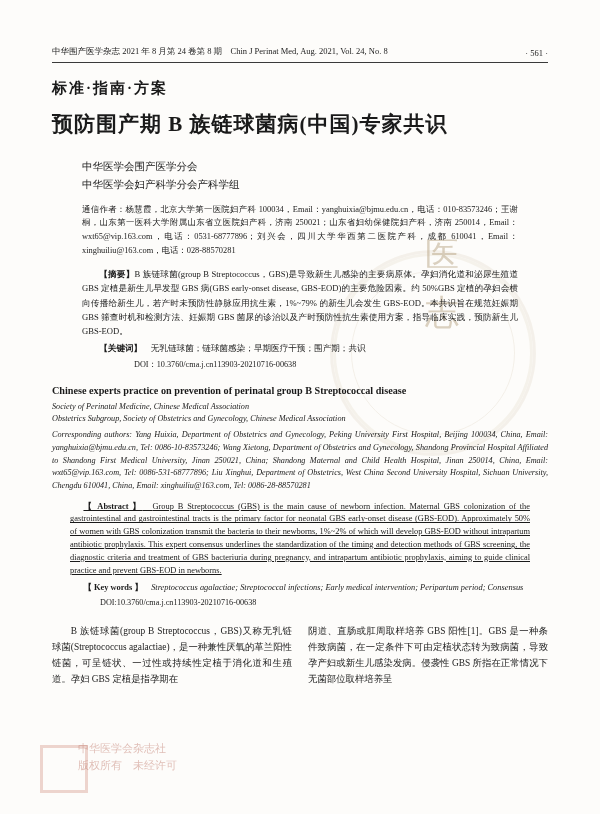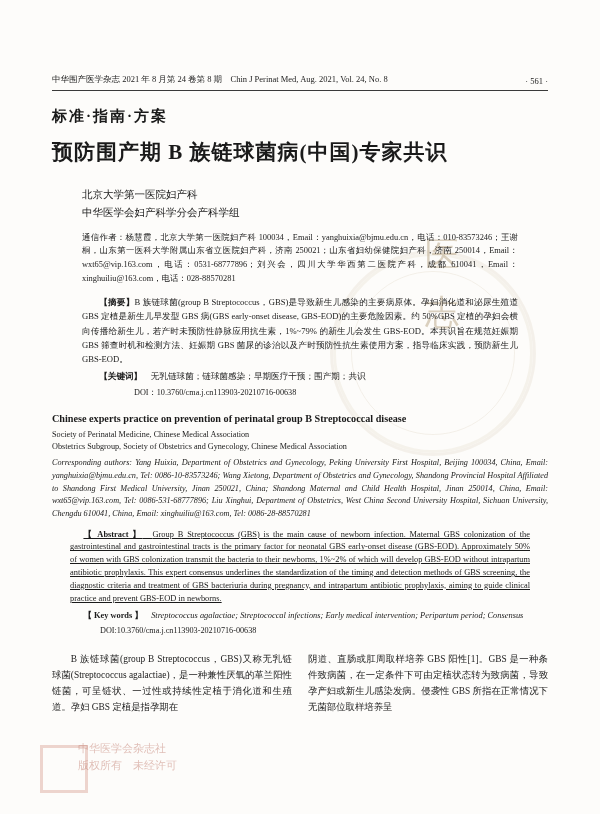--- a/index.html
+++ b/index.html
@@ -83,21 +83,21 @@
   .runhead {
     display: flex;
     justify-content: space-between;
     align-items: flex-end;
     font-size: 8.5px;
     color: #1c1c1c;
     padding-bottom: 4px;
     border-bottom: 1px solid #3a3a3a;
     letter-spacing: 0;
   }
-  .runhead .left { font-family: "Liberation Serif", serif; margin-top: 28px; }
+  .runhead .left { font-family: "Liberation Serif", serif; }
   .runhead .right { font-size: 8.5px; white-space: nowrap; }
 
   .category {
     text-align: left;
     font-size: 15px;
     font-weight: bold;
     margin: 16px 0 12px 0;
     letter-spacing: 2px;
   }
   .title {
@@ -141,20 +141,21 @@
 
   .en-title {
     font-size: 10.2px;
     font-weight: bold;
     margin: 14px 0 3px 0;
     line-height: 1.35;
     font-family: "Liberation Serif", serif;
   }
   .en-aff {
     font-size: 8.2px;
+    font-style: italic;
     line-height: 1.5;
   }
   .en-corr {
     font-size: 8.2px;
     font-style: italic;
     line-height: 1.55;
     text-align: justify;
     margin-top: 4px;
   }
   .en-abs {
@@ -215,21 +216,21 @@
     <div class="runhead">
       <div class="left">中华围产医学杂志 2021 年 8 月第 24 卷第 8 期　Chin J Perinat Med, Aug. 2021, Vol. 24, No. 8</div>
       <div class="right">· 561 ·</div>
     </div>
 
     <div class="category">标准·指南·方案</div>
 
     <h1 class="title">预防围产期 B 族链球菌病(中国)专家共识</h1>
 
     <div class="authors">
-      <div>北京大学第一医院妇产科</div>
+      <div>中华医学会围产医学分会</div>
       <div>中华医学会妇产科学分会产科学组</div>
     </div>
 
     <div class="corr">通信作者：杨慧霞，北京大学第一医院妇产科 100034，Email：yanghuixia@bjmu.edu.cn，电话：010-83573246；王谢桐，山东第一医科大学附属山东省立医院妇产科，济南 250021；山东省妇幼保健院妇产科，济南 250014，Email：wxt65@vip.163.com，电话：0531-68777896；刘兴会，四川大学华西第二医院产科，成都 610041，Email：xinghuiliu@163.com，电话：028-88570281</div>
 
     <div class="abs-block">
       <span class="bold">【摘要】</span><span>B 族链球菌(group B Streptococcus，GBS)是导致新生儿感染的主要病原体。孕妇消化道和泌尿生殖道 GBS 定植是新生儿早发型 GBS 病(GBS early-onset disease, GBS-EOD)的主要危险因素。约 50%GBS 定植的孕妇会横向传播给新生儿，若产时未预防性静脉应用抗生素，1%~79% 的新生儿会发生 GBS-EOD。本共识旨在规范妊娠期 GBS 筛查时机和检测方法、妊娠期 GBS 菌尿的诊治以及产时预防性抗生素使用方案，指导临床实践，预防新生儿 GBS-EOD。</span>
     </div>
 
     <div class="kw-block">

